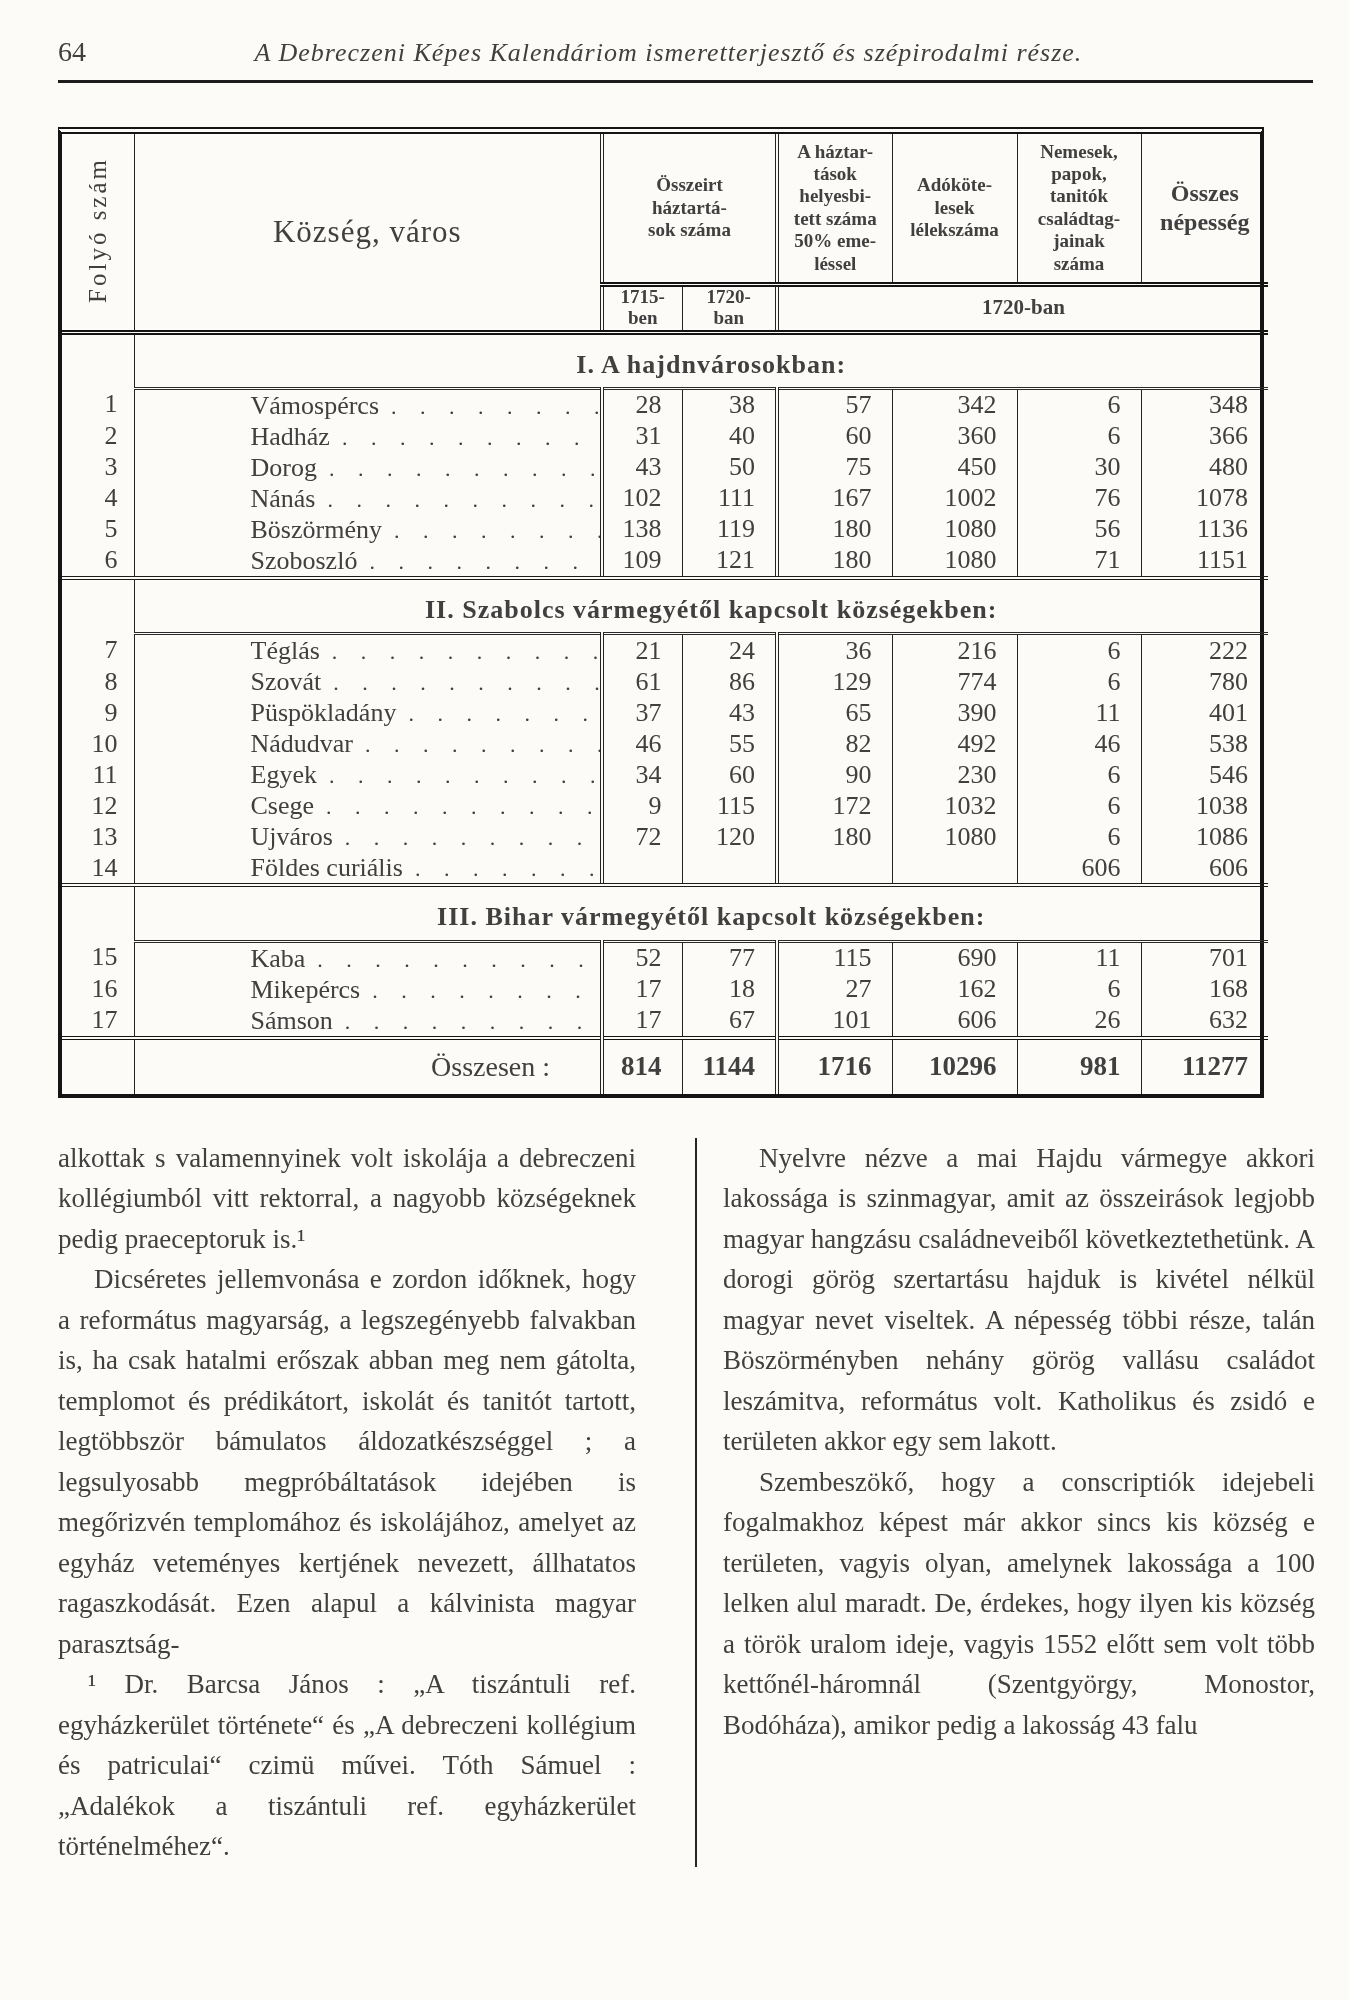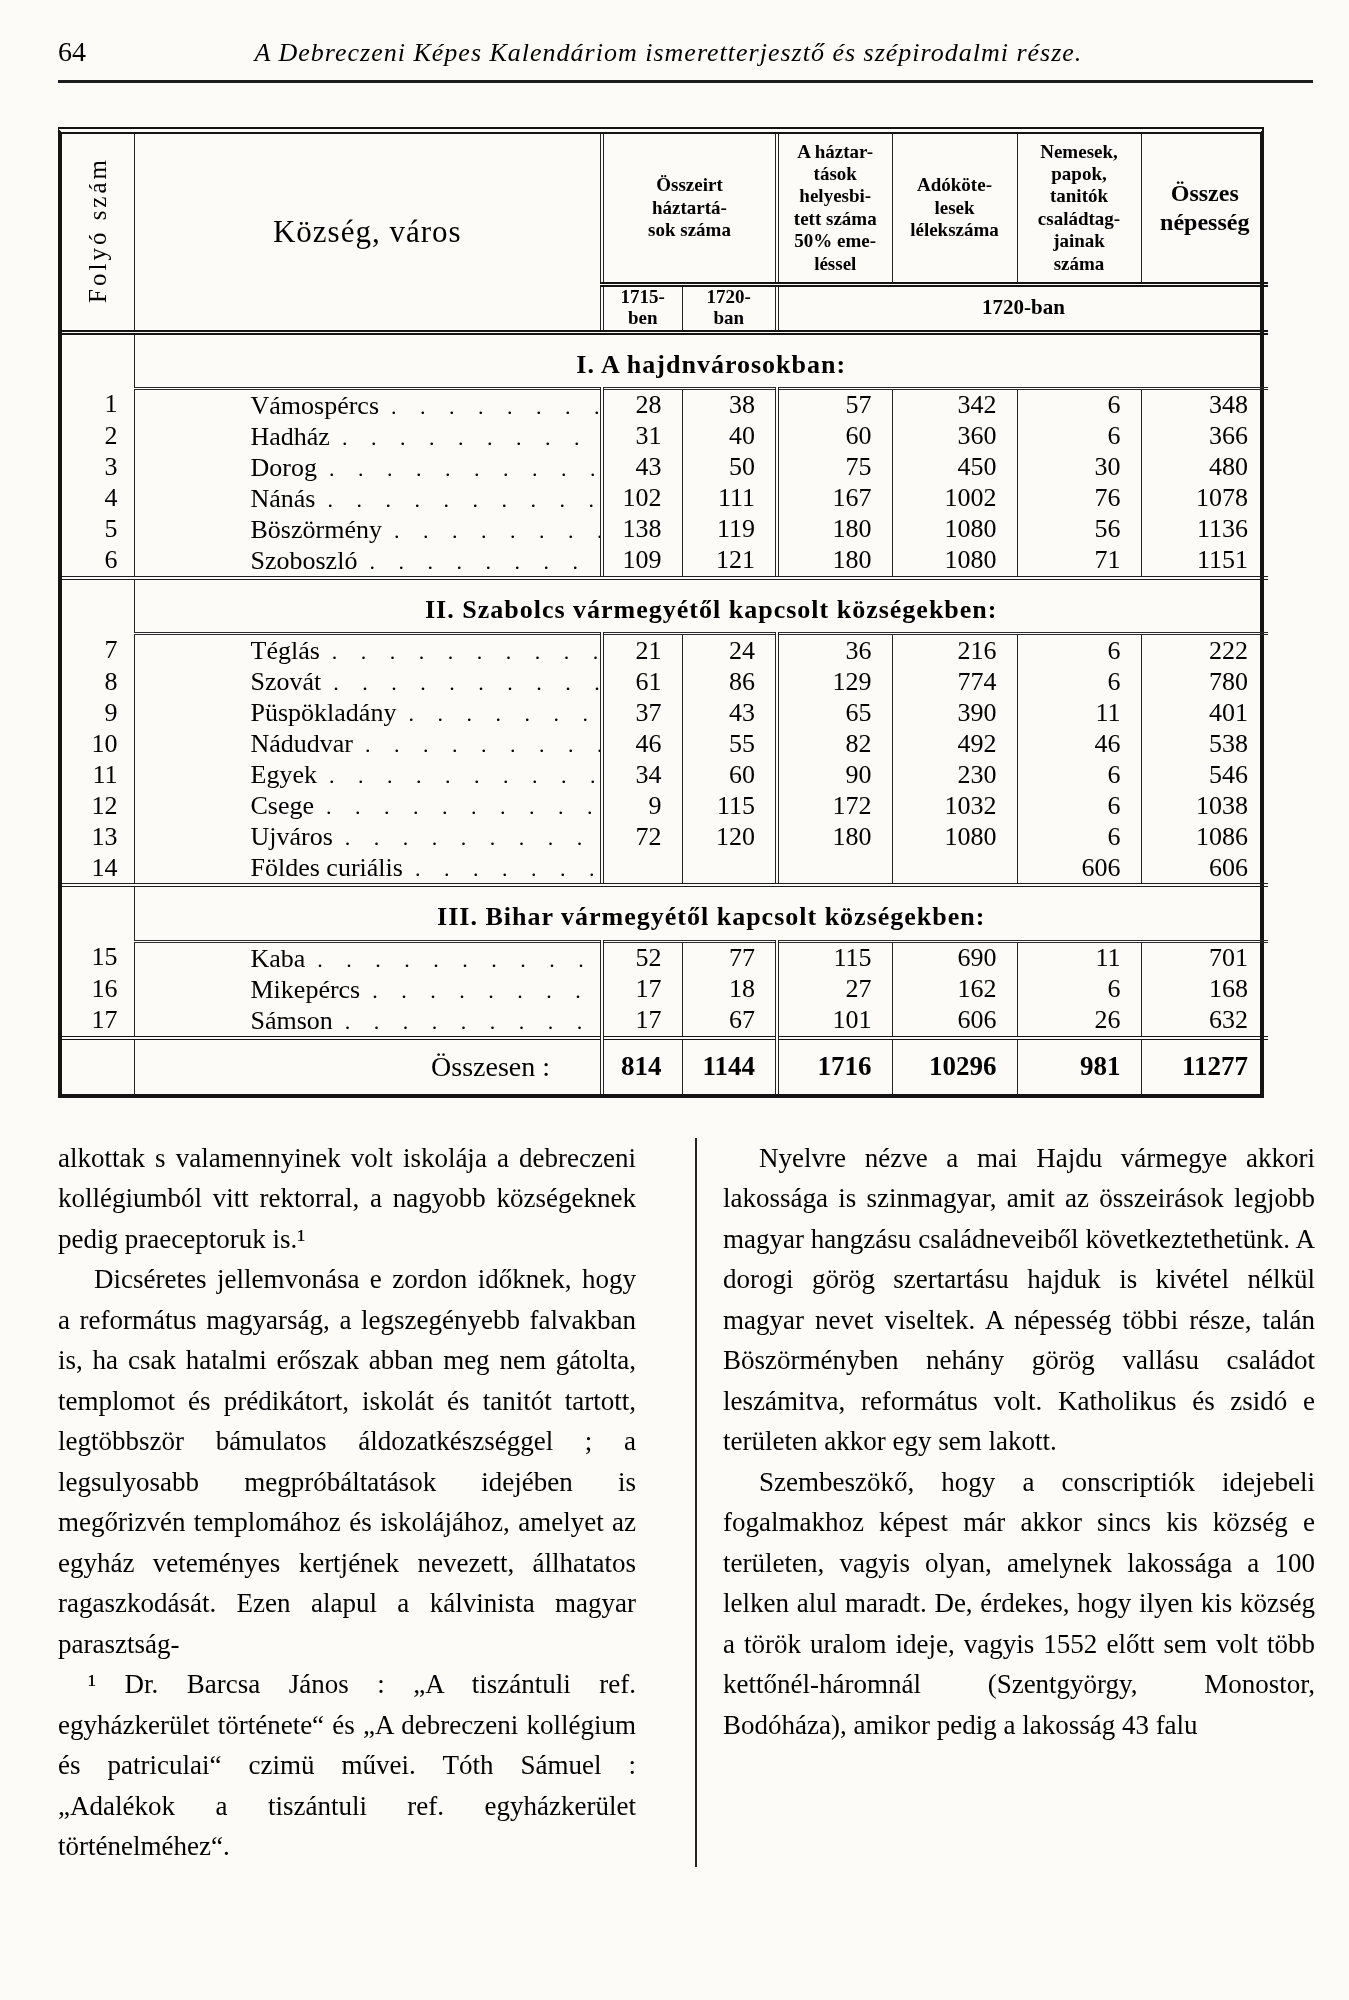--- a/index.html
+++ b/index.html
@@ -1,19 +1,19 @@
 <!DOCTYPE html>
 <html><head>
 <meta charset="utf-8">
 <style>
   html,body{margin:0;padding:0;}
   .page{
     width:1349px;height:2000px;overflow:hidden;position:relative;
     background:#fcfbf7;
-    color:#000000;
+    color:#404040;
     font-family:"Liberation Serif","DejaVu Serif",serif;
     box-sizing:border-box;
   }
   
   .runhead{display:flex;align-items:baseline;padding:36px 40px 0 58px;}
   .pageno{font-size:28px;width:90px;}
   .runtitle{flex:1;text-align:center;font-style:italic;font-size:26px;letter-spacing:1px;padding-right:120px;}
   .headrule{height:0;border-bottom:3px solid #1d1d1d;margin:12px 36px 0 58px;}
 
   

